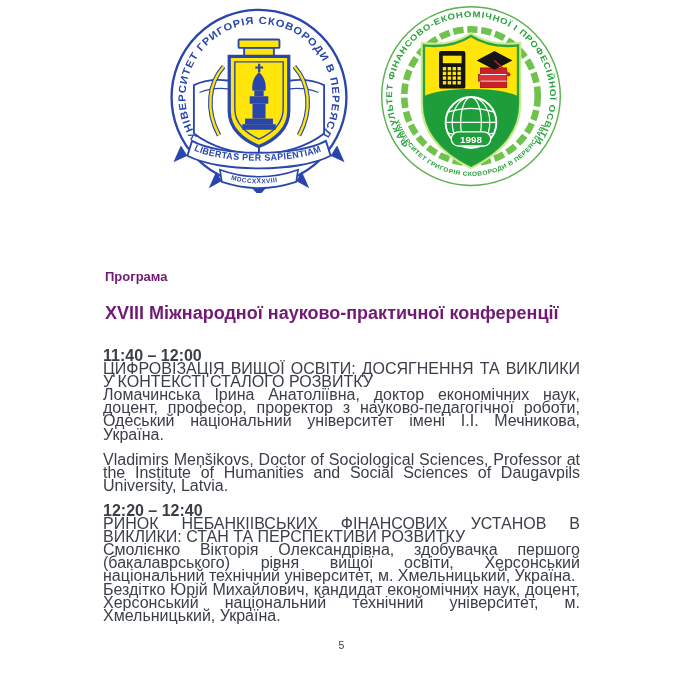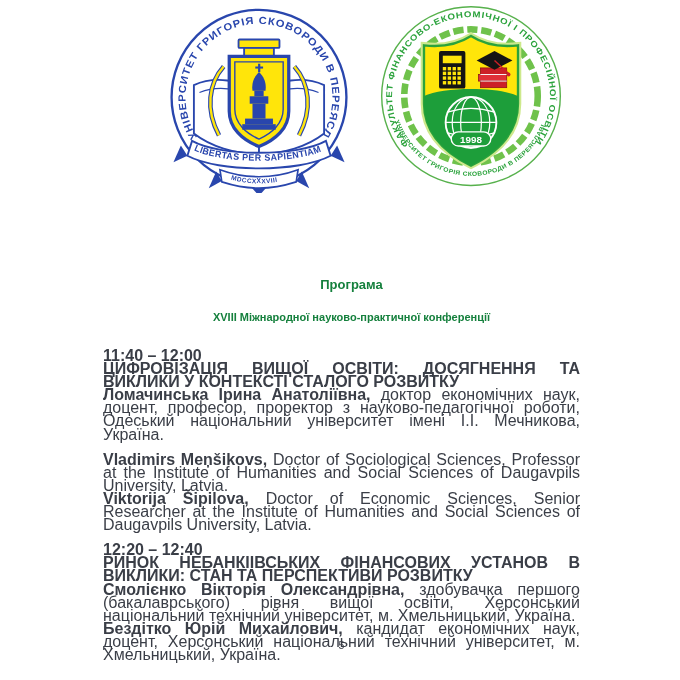--- a/index.html
+++ b/index.html
@@ -5,35 +5,35 @@
   html,body { margin:0; padding:0; background:#ffffff; }
   .page {
     position:relative; width:680px; height:680px; background:#ffffff;
     font-family:"Liberation Sans", sans-serif; color:#3a3e47; overflow:hidden;
   }
   .logo { position:absolute; }
   .logo-left  { left:163px; top:7px;  width:192px; height:186px; }
   .logo-right { left:374px; top:4px;  width:194px; height:188px; }
 
   .doc-title, .doc-subtitle {
-    position:absolute; left:103px; width:477px; margin:10px;
-    text-align:center; font-weight:bold; color:#15803d;
+    position:absolute; left:103px; width:477px; margin:2px;
+    text-align:left; font-weight:bold; color:#701a75;
   }
   .doc-title   { top:267px; font-size:13px; }
-  .doc-subtitle{ top:301px; font-size:11px; }
+  .doc-subtitle{ top:301px; font-size:18px; }
 
   .content {
     position:absolute; left:103px; top:349px; width:477px;
     font-size:16px; line-height:13.1px; text-align:justify;
   }
   .content p { margin:0; }
   .session { margin-bottom:12px; }
   .session .time  { font-weight:bold; }
-  .session .title { font-weight:bold; }
-  .speaker b { font-weight:bold; }
+  .session .title { font-weight:normal; }
+  .speaker b { font-weight:normal; }
 
   .page-number {
     position:absolute; left:103px; top:639px; width:477px;
     text-align:center; font-size:10.5px;
   }
 </style>
 </head>
 <body>
 
 <div class="page">
@@ -178,21 +178,20 @@
   <div class="content">
 
     <section class="session">
       <p class="time">11:40 – 12:00</p>
       <p class="title">ЦИФРОВІЗАЦІЯ ВИЩОЇ ОСВІТИ: ДОСЯГНЕННЯ ТА ВИКЛИКИ У КОНТЕКСТІ СТАЛОГО РОЗВИТКУ</p>
       <p class="speaker"><b>Ломачинська Ірина Анатоліївна,</b> <span>доктор економічних наук, доцент, професор, проректор з науково-педагогічної роботи, Одеський національний університет імені І.І. Мечникова, Україна.</span></p>
     </section>
 
     <section class="session">
       <p class="speaker"><b>Vladimirs Meņšikovs,</b> <span>Doctor of Sociological Sciences, Professor at the Institute of Humanities and Social Sciences of Daugavpils University, Latvia.</span></p>
-      <p class="speaker"><b>Viktorija Šipilova,</b> <span>Doctor of Economic Sciences, Senior Researcher at the Institute of Humanities and Social Sciences of Daugavpils University, Latvia.</span></p>
     </section>
 
     <section class="session">
       <p class="time">12:20 – 12:40</p>
       <p class="title">РИНОК НЕБАНКІІВСЬКИХ ФІНАНСОВИХ УСТАНОВ В ВИКЛИКИ: СТАН ТА ПЕРСПЕКТИВИ РОЗВИТКУ</p>
       <p class="speaker"><b>Смолієнко Вікторія Олександрівна,</b> <span>здобувачка першого (бакалаврського) рівня вищої освіти, Херсонський національний технічний університет, м. Хмельницький, Україна.</span></p>
       <p class="speaker"><b>Бездітко Юрій Михайлович,</b> <span>кандидат економічних наук, доцент, Херсонський національний технічний університет, м. Хмельницький, Україна.</span></p>
     </section>
 
   </div>

